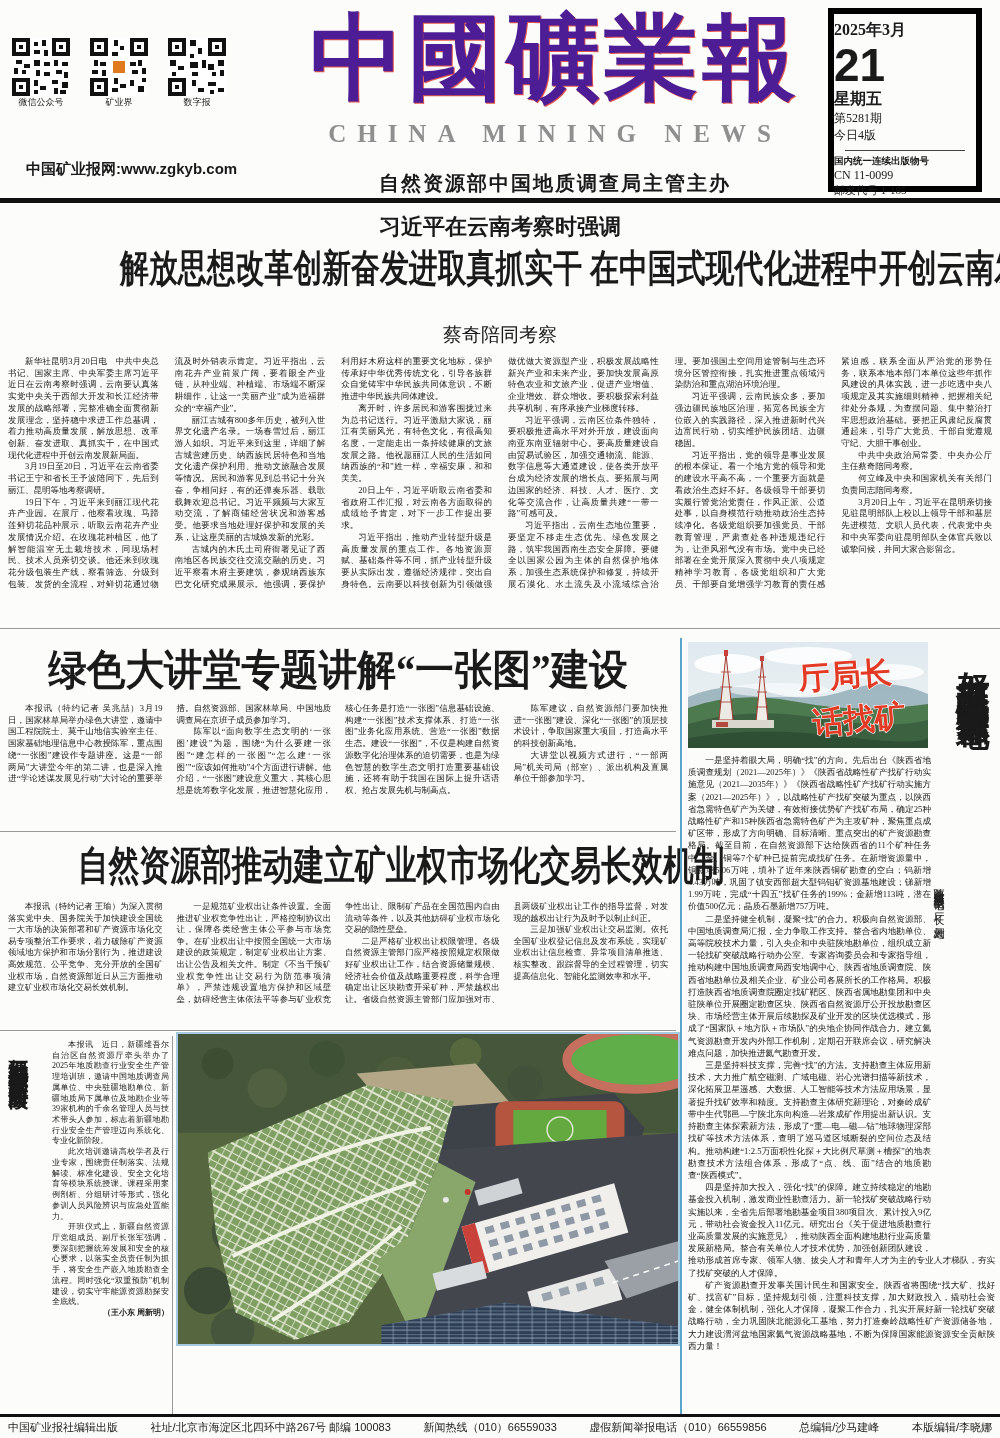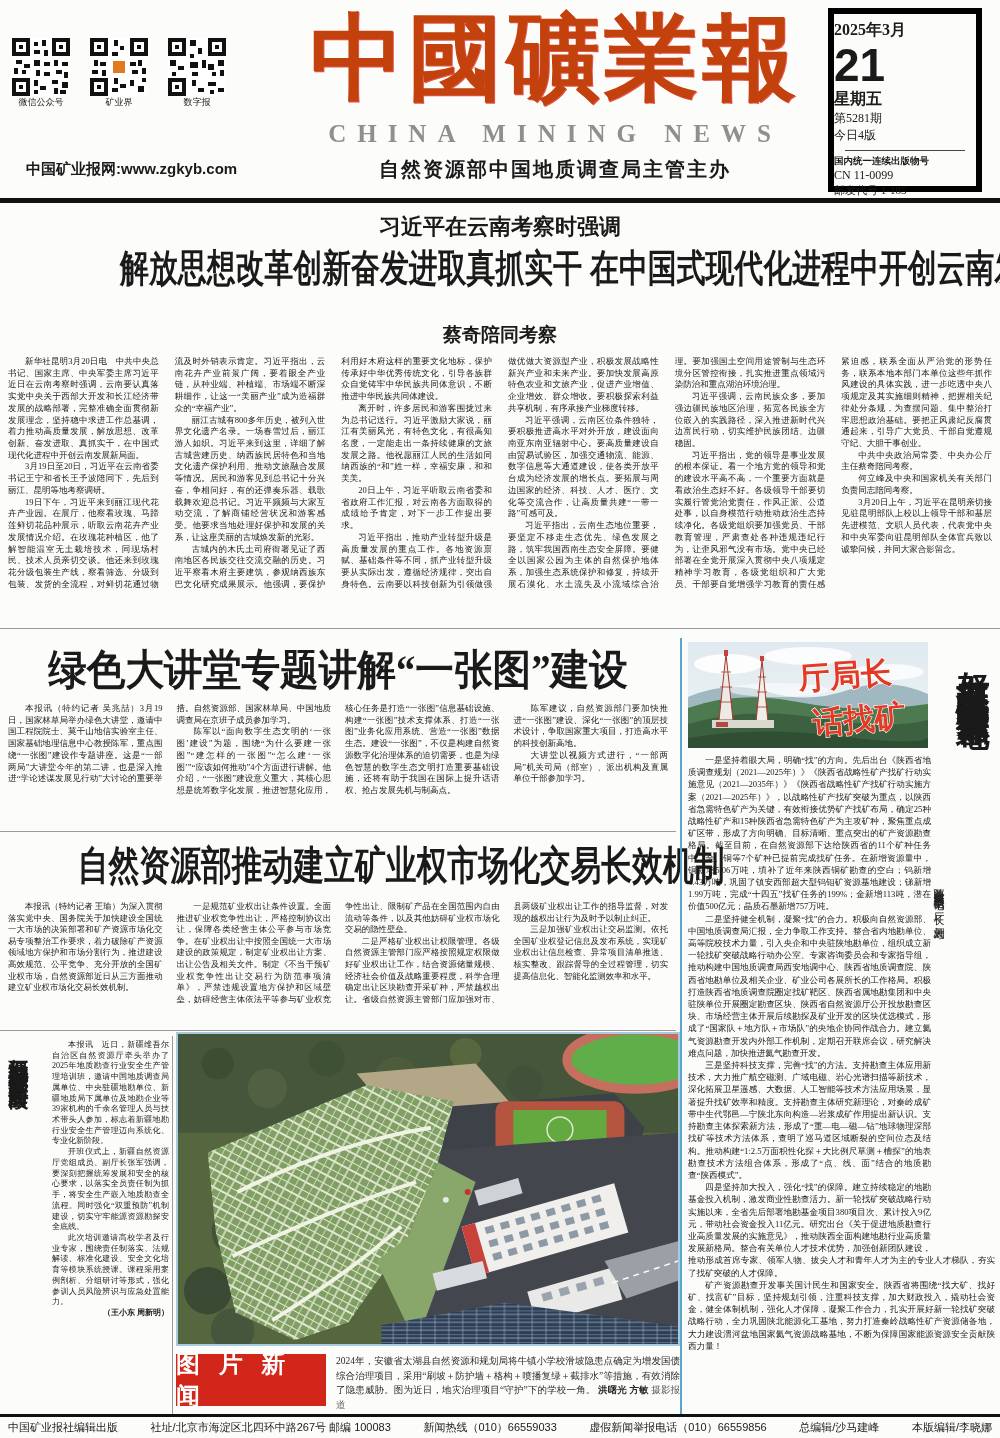--- a/index.html
+++ b/index.html
@@ -6,39 +6,39 @@
   body { background:#888; font-family:"Liberation Serif","DejaVu Serif",serif; }
   .page { position:relative; width:1000px; height:1438px; margin:0 auto; background:#fcfcfa; color:#1a1a1a; overflow:hidden; }
 
   
   .qr-row { position:absolute; left:10px; top:38px; display:flex; gap:16px; }
   .qr-item { width:62px; text-align:center; }
   .qr-item svg { width:58px; height:58px; display:block; margin:0 auto; }
   .qr-label { font-size:9px; font-family:"Liberation Sans",sans-serif; }
   .website { position:absolute; left:26px; top:160px; font-size:15px; font-weight:bold; font-family:"Liberation Sans",sans-serif; }
   .masthead-wrap { position:absolute; left:280px; top:0; width:550px; text-align:center; }
-  .masthead { font-size:94px; line-height:1.25; font-weight:bold; color:#c2410c; letter-spacing:4px; font-family:"Liberation Serif",serif; text-shadow:1px 1px 0 #e4574f; }
+  .masthead { font-size:94px; line-height:1.25; font-weight:bold; color:#4c1d95; letter-spacing:4px; font-family:"Liberation Serif",serif; text-shadow:1px 1px 0 #e4574f; }
   .masthead-en { font-size:25px; letter-spacing:11px; color:#8f8f8f; font-weight:bold; margin-top:2px; }
-  .supervisor { font-size:20px; font-weight:bold; margin-top:8px; letter-spacing:2px; font-family:"Liberation Sans",sans-serif; }
+  .supervisor { font-size:20px; font-weight:bold; margin-top:22px; letter-spacing:2px; font-family:"Liberation Sans",sans-serif; }
   .datebox { position:absolute; left:828px; top:8px; width:154px; height:184px; border:6px solid #000000; text-align:left; padding-top:6px; }
   .db-ym { font-size:16px; font-weight:bold; }
   .db-day { font-size:46px; font-weight:bold; line-height:1.05; font-family:"Liberation Sans",sans-serif; }
   .db-week { font-size:16px; font-weight:bold; }
   .db-issue { font-size:12px; margin-top:0; }
   .db-pages { font-size:12px; }
   .db-sep { width:120px; height:1px; background:#444; margin:6px auto 4px; }
   .db-publabel { font-size:9.5px; font-weight:bold; }
   .db-cn { font-size:12px; }
   .db-post { font-size:11px; }
   .top-rule { position:absolute; left:0; top:198px; width:1000px; height:5px; background:#111; }
 
   
   .kicker { position:absolute; left:0; top:212px; width:1000px; text-align:center; font-size:22px; font-weight:bold; font-family:"Liberation Sans",sans-serif; }
   .lead-headline { position:absolute; left:0; top:243px; width:1000px; text-align:center; font-size:38px; font-weight:900; white-space:nowrap; transform:scaleX(0.76); transform-origin:50% 50%; font-family:"Liberation Sans",sans-serif; letter-spacing:0; }
-  .deck { position:absolute; left:0; top:322px; width:1000px; text-align:center; font-size:19px; font-weight:bold; font-family:"Liberation Sans",sans-serif; }
+  .deck { position:absolute; left:0; top:322px; width:1000px; text-align:center; font-size:19px; font-weight:normal; font-family:"Liberation Sans",sans-serif; }
   .lead-body { position:absolute; left:8px; top:356px; width:984px; height:265px; column-count:6; column-gap:16px; font-size:8.5px; line-height:1.38; text-align:justify; overflow:hidden; }
   .article p { text-indent:2em; margin:0; }
   .hr { position:absolute; background:#9a9a9a; }
 
   
   .green-headline { position:absolute; left:0; top:642px; width:676px; text-align:center; font-size:42px; font-weight:900; white-space:nowrap; transform:scaleX(0.92); transform-origin:50% 50%; font-family:"Liberation Serif",serif; }
   .green-body { position:absolute; left:8px; top:703px; width:660px; height:122px; column-count:4; column-gap:14px; font-size:8.5px; line-height:1.38; text-align:justify; overflow:hidden; }
 
   
   .mr-headline { position:absolute; left:0; top:838px; width:676px; text-align:center; font-size:40px; font-weight:900; white-space:nowrap; transform:scaleX(0.77); transform-origin:50% 50%; font-family:"Liberation Serif",serif; }
@@ -169,22 +169,22 @@
       <p>三是加强矿业权出让交易监测。依托全国矿业权登记信息及发布系统，实现矿业权出让信息检查、异常项目清单推送、核实整改、跟踪督导的全过程管理，切实提高信息化、智能化监测效率和水平。</p>
     </div>
 
   <div class="hr" style="left:0; top:1030px; width:676px; height:1px;"></div>
   <div class="hr" style="left:172px; top:1036px; width:1px; height:378px;"></div>
 
   <div class="xin-vert">新疆地勘行业安全生产管理迈向新阶段</div>
   <div class="xin-body article">
     <div>
         <p>本报讯　近日，新疆维吾尔自治区自然资源厅牵头举办了2025年地质勘查行业安全生产管理培训班，邀请中国地质调查局属单位、中央驻疆地勘单位、新疆地质局下属单位及地勘企业等39家机构的千余名管理人员与技术带头人参加，标志着新疆地勘行业安全生产管理迈向系统化、专业化新阶段。</p>
+        <p>此次培训邀请高校学者及行业专家，围绕责任制落实、法规解读、标准化建设、安全文化培育等模块系统授课。课程采用案例剖析、分组研讨等形式，强化参训人员风险辨识与应急处置能力。</p>
         <p>开班仪式上，新疆自然资源厅党组成员、副厅长张军强调，要深刻把握统筹发展和安全的核心要求，以落实全员责任制为抓手，将安全生产嵌入地质勘查全流程。同时强化“双重预防”机制建设，切实守牢能源资源勘探安全底线。</p>
-        <p>此次培训邀请高校学者及行业专家，围绕责任制落实、法规解读、标准化建设、安全文化培育等模块系统授课。课程采用案例剖析、分组研讨等形式，强化参训人员风险辨识与应急处置能力。</p>
       </div>
     <div class="xin-byline">（王小东 周新明）</div>
   </div>
 
   <div class="photo-frame">
     <svg viewBox="0 0 504 314" preserveAspectRatio="none">
       <defs>
         <pattern id="lattice" width="16" height="16" patternUnits="userSpaceOnUse" patternTransform="rotate(28)">
           <rect width="16" height="16" fill="none"></rect>
           <path d="M0 0H16M0 8H16" stroke="#e9ecd9" stroke-width="2.2"></path>
@@ -260,28 +260,20 @@
       <polygon points="430,230 504,210 504,250 452,268" fill="#9aa0a6"></polygon>
       <path d="M438 252 L504 230" stroke="#fff" stroke-width="1.5" stroke-dasharray="6 5" fill="none"></path>
       <polygon points="205,295 330,272 504,296 504,314 205,314" fill="url(#panels)"></polygon>
       <rect x="258" y="236" width="52" height="18" transform="rotate(-14 284 245)" fill="#d9dcdf"></rect>
       <rect x="300" y="152" width="46" height="16" transform="rotate(-16 323 160)" fill="#cfd3d6"></rect>
       <circle cx="270" cy="168" r="3" fill="#e8e8e8"></circle>
         <circle cx="292" cy="160" r="3" fill="#c3352c"></circle>
     </svg>
   </div>
 
-  <div class="caption-row">
-    <div class="photo-tag">图 片 新 闻</div>
-    <div class="caption-text">
-      <span>2024年，安徽省太湖县自然资源和规划局将牛镇小学校滑坡隐患点确定为增发国债综合治理项目，采用“刷坡＋防护墙＋格构＋喷播复绿＋截排水”等措施，有效消除了隐患威胁。图为近日，地灾治理项目“守护”下的学校一角。</span>
-      <span class="byline">洪曙光 方敏</span>
-      <span class="credit">摄影报道</span>
-    </div>
-  </div>
 
   <div class="blue-rule"></div>
   <div class="right-col">
     <div class="tjz-strip">
       <div class="tjz-vhead">努力打造秦岭战略性矿产资源储备地</div>
       <div class="tjz-attrib">陕西省自然资源厅党组书记、厅长　刘天雄</div>
     </div>
     <div class="tjz-photo">
       <svg viewBox="0 0 240 106" preserveAspectRatio="none">
         <defs>

